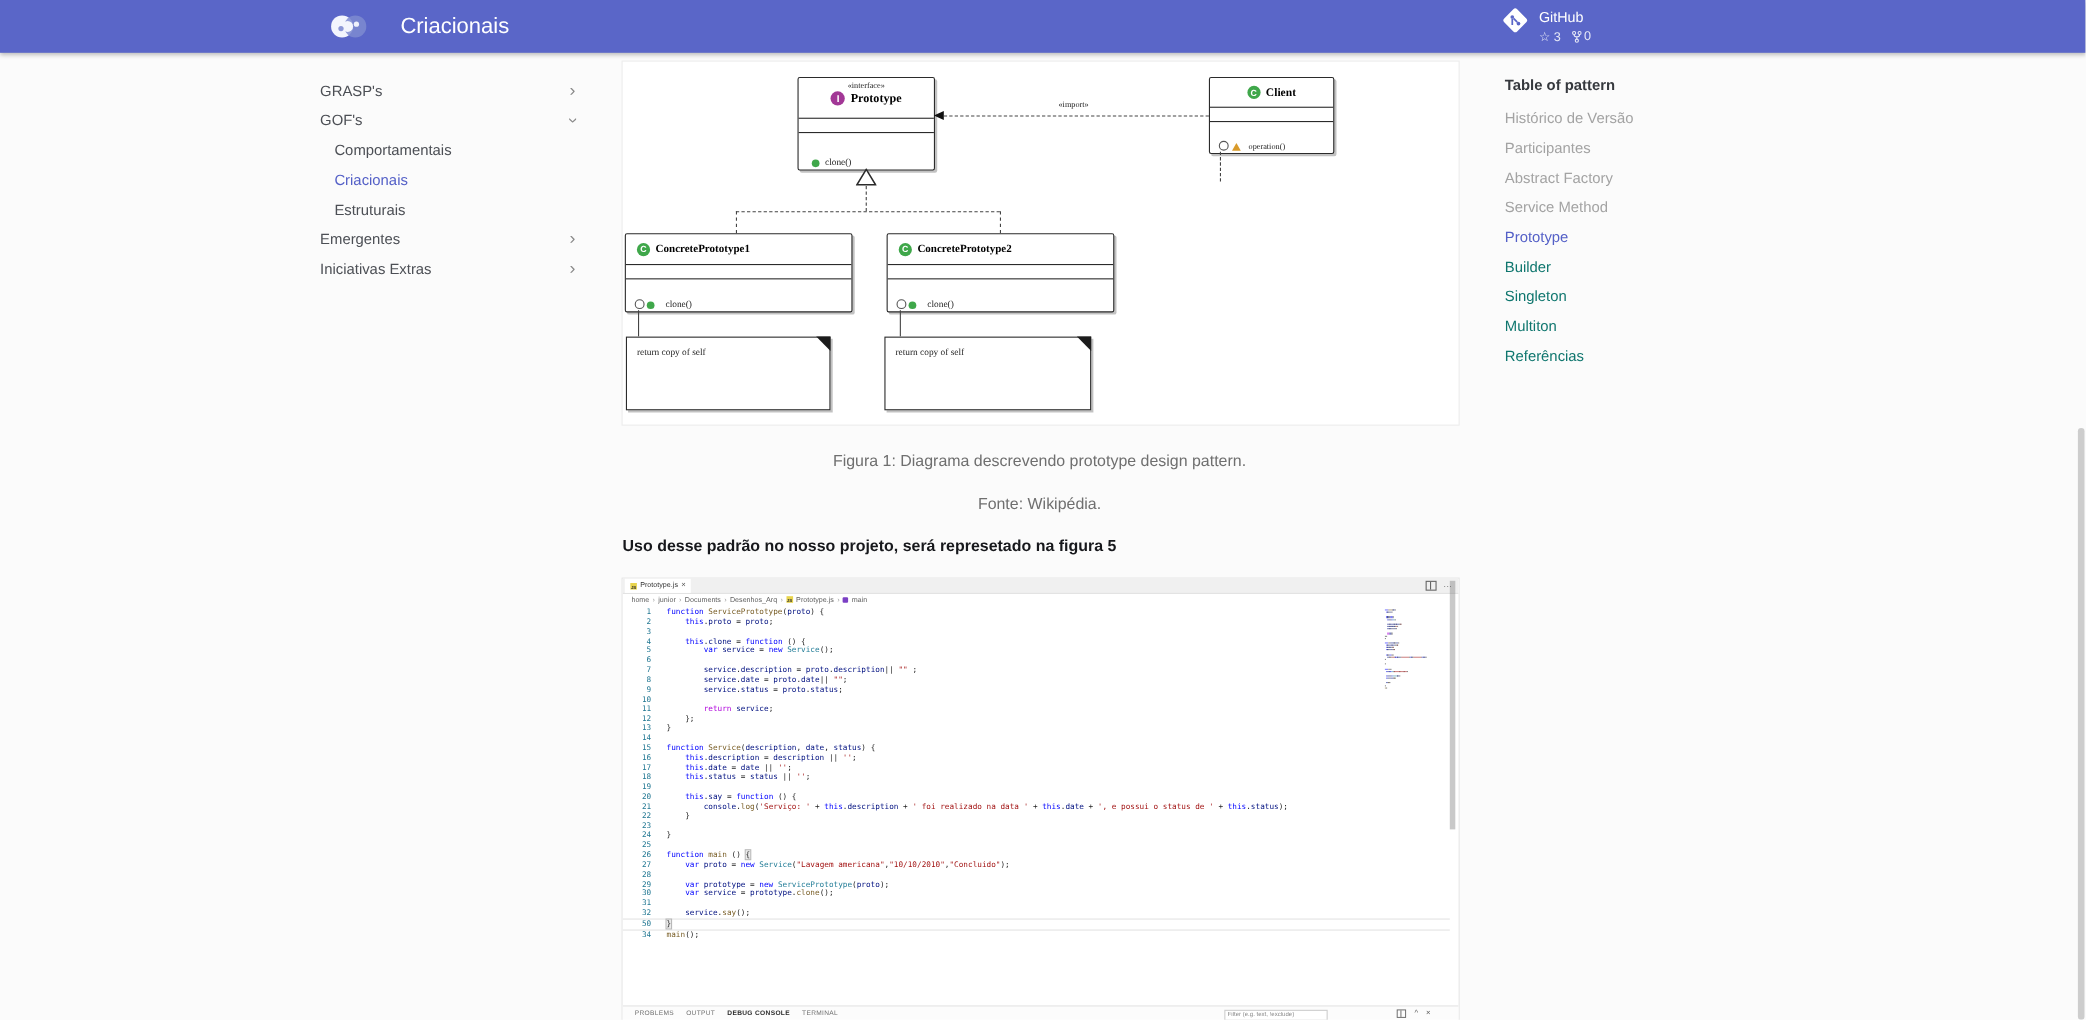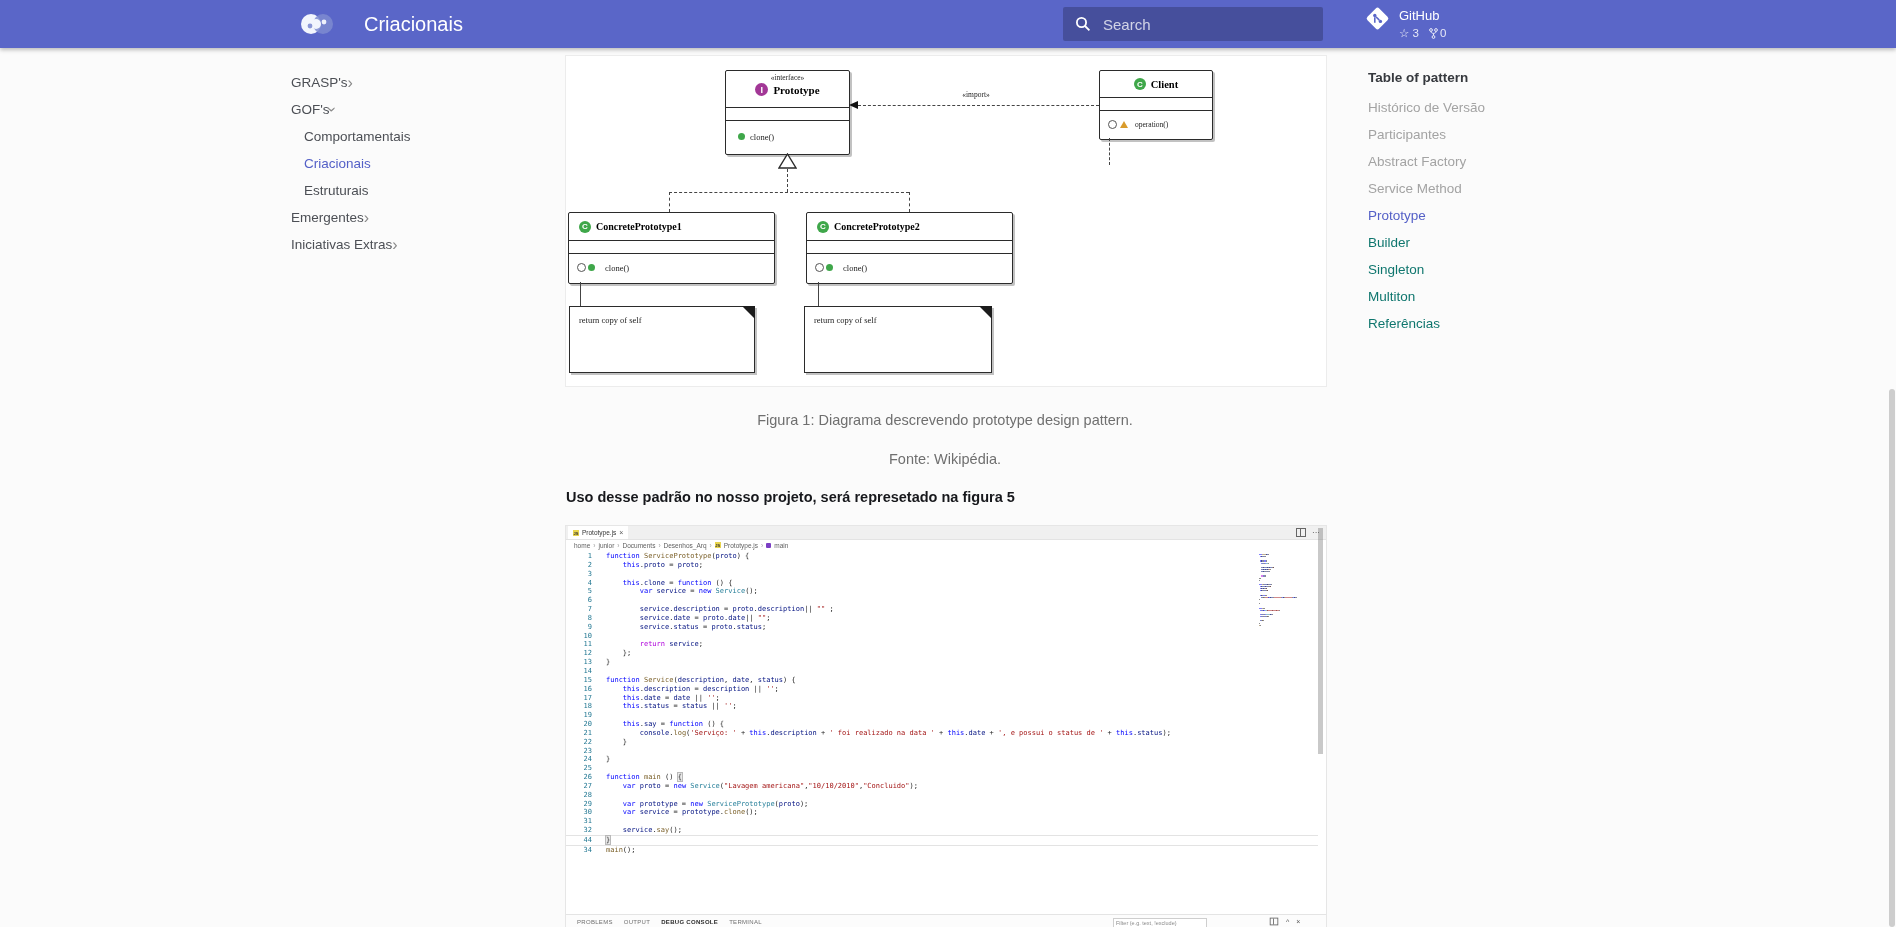--- a/index.html
+++ b/index.html
@@ -21,21 +21,21 @@
   #search-input{background:transparent;border:none;outline:none;color:#fff;font-size:15px;width:190px;
                 font-family:"Liberation Sans","DejaVu Sans",sans-serif}
   #search-input::placeholder{color:rgba(255,255,255,.75)}
   #github{position:absolute;left:1364px;top:5px;display:flex;gap:8px;color:#fff;cursor:pointer}
   #github .gh-txt{font-size:13px;line-height:16px;padding-top:3px}
   #github .gh-stats{font-size:11.5px;color:rgba(255,255,255,.85);display:flex;gap:10px;align-items:center;margin-top:2px}
 
   
   #sidebar{position:absolute;left:291px;top:48px;width:250px;padding-top:21px;font-size:13.5px}
   #nav-section-title{font-weight:700;color:#36393e;width:212px;line-height:18px;margin-bottom:13px}
-  .nav-item{width:232px;display:flex;align-items:center;
+  .nav-item{width:232px;display:flex;justify-content:space-between;align-items:center;
             line-height:27px;color:#4c4f55;cursor:pointer}
   .nav-item .chev{color:#8a8a8a;font-size:16px;line-height:27px}
   .chev-down{display:inline-block;transform:rotate(90deg)}
   .nav-child{padding-left:13px;line-height:27px;color:#4c4f55;cursor:pointer}
   .nav-active{color:var(--accent)}
 
   
   #toc{position:absolute;left:1368px;top:48px;width:190px;padding-top:22px;font-size:13.5px}
   #toc-title{font-weight:700;color:#36393e;margin-bottom:9px}
   .toc-item{line-height:27px;cursor:pointer;color:#0f766e}
@@ -46,21 +46,21 @@
   .caption{position:absolute;left:565px;width:760px;text-align:center;font-size:14.5px;color:#6f6f6f}
   #usage-note{position:absolute;left:566px;top:489px;width:760px;font-size:14.5px;font-weight:700;color:#17181c;text-align:left}
 
   
   #uml{position:absolute;left:565px;top:55px;width:760px;height:330px;background:#fff;border:1px solid #ececec;
        font-family:"Liberation Serif","DejaVu Serif",serif}
   .uml-box{position:absolute;background:#fff;border:1.4px solid #2b2b2b;border-radius:2px;
            box-shadow:2px 2px 0 rgba(80,80,80,.35)}
   .uml-head{border-bottom:1.2px solid #2b2b2b;text-align:center}
   .uml-attr{border-bottom:1.2px solid #2b2b2b}
-  .uml-meth{display:flex;align-items:center;gap:5px;padding-left:12px}
+  .uml-meth{display:flex;align-items:flex-end;gap:5px;padding-left:12px}
   .uml-title{font-weight:700}
   .ic{border-radius:50%;color:#fff;font-weight:700;display:inline-flex;align-items:center;justify-content:center;
       font-family:"Liberation Sans",sans-serif}
   .ic-i{background:#a23796;width:13px;height:13px;font-size:9px}
   .ic-c{background:#3fa74a;width:12px;height:12px;font-size:8px}
   .dot-g{width:7px;height:7px;border-radius:50%;background:#3fa74a}
   .dot-o{width:7px;height:7px;border-radius:50%;border:1.2px solid #555;background:#fff}
   .tri-o{width:0;height:0;border-left:4px solid transparent;border-right:4px solid transparent;border-bottom:7px solid #d99b2b}
   .uml-note{position:absolute;background:#fff;border:1.3px solid #2b2b2b;box-shadow:2px 2px 0 rgba(80,80,80,.35);
             font-size:8.5px;padding:8px 0 0 9px;color:#222}
@@ -121,27 +121,20 @@
   <div id="logo">
     <svg width="36" height="26" viewBox="0 0 36 26">
       <circle cx="12" cy="13" r="10" fill="#f2f5fd"></circle>
       <circle cx="24" cy="13" r="10" fill="#7e8bd0" opacity="0.85"></circle>
       <circle cx="17" cy="13" r="5" fill="#f2f5fd"></circle>
       <circle cx="11" cy="15" r="2.4" fill="#8a96d6"></circle>
       <circle cx="25" cy="11" r="2.4" fill="#eef1fb"></circle>
     </svg>
   </div>
   <div id="app-title">Criacionais</div>
-  <div id="searchbox">
-    <svg width="16" height="16" viewBox="0 0 16 16">
-      <circle cx="6.5" cy="6.5" r="4.6" fill="none" stroke="#fff" stroke-width="1.8"></circle>
-      <line x1="10" y1="10" x2="14.4" y2="14.4" stroke="#fff" stroke-width="1.8"></line>
-    </svg>
-    <input id="search-input" placeholder="Search" style="">
-  </div>
   <div id="github">
     <svg width="27" height="27" viewBox="0 0 24 24">
       <rect x="4.6" y="4.6" width="14.8" height="14.8" rx="2.2" transform="rotate(45 12 12)" fill="#fff"></rect>
       <circle cx="9.6" cy="9.3" r="1.5" fill="#5a66c8"></circle>
       <circle cx="14.6" cy="14.6" r="1.5" fill="#5a66c8"></circle>
       <line x1="9.6" y1="10.8" x2="9.6" y2="15.8" stroke="#5a66c8" stroke-width="1.4"></line>
       <line x1="10.6" y1="10.4" x2="13.6" y2="13.4" stroke="#5a66c8" stroke-width="1.4"></line>
     </svg>
     <div>
       <div class="gh-txt">GitHub</div>
@@ -437,21 +430,21 @@
       </div>
       <div class="line">
         <span class="ln">31</span>
         <span class="ctext"></span>
       </div>
       <div class="line">
         <span class="ln">32</span>
         <span class="ctext"><span class="tok-p">    </span><span class="tok-v">service</span><span class="tok-p">.</span><span class="tok-f">say</span><span class="tok-p">();</span></span>
       </div>
       <div class="line cur-line">
-        <span class="ln">44</span>
+        <span class="ln">50</span>
         <span class="ctext"><span class="tok-b">}</span></span>
       </div>
       <div class="line">
         <span class="ln">34</span>
         <span class="ctext"><span class="tok-f">main</span><span class="tok-p">();</span></span>
       </div>
     </div>
   <div id="minimap">
       <div class="mrow">
         <span style="width: 2.52px; background: var(--code-k);"></span>

